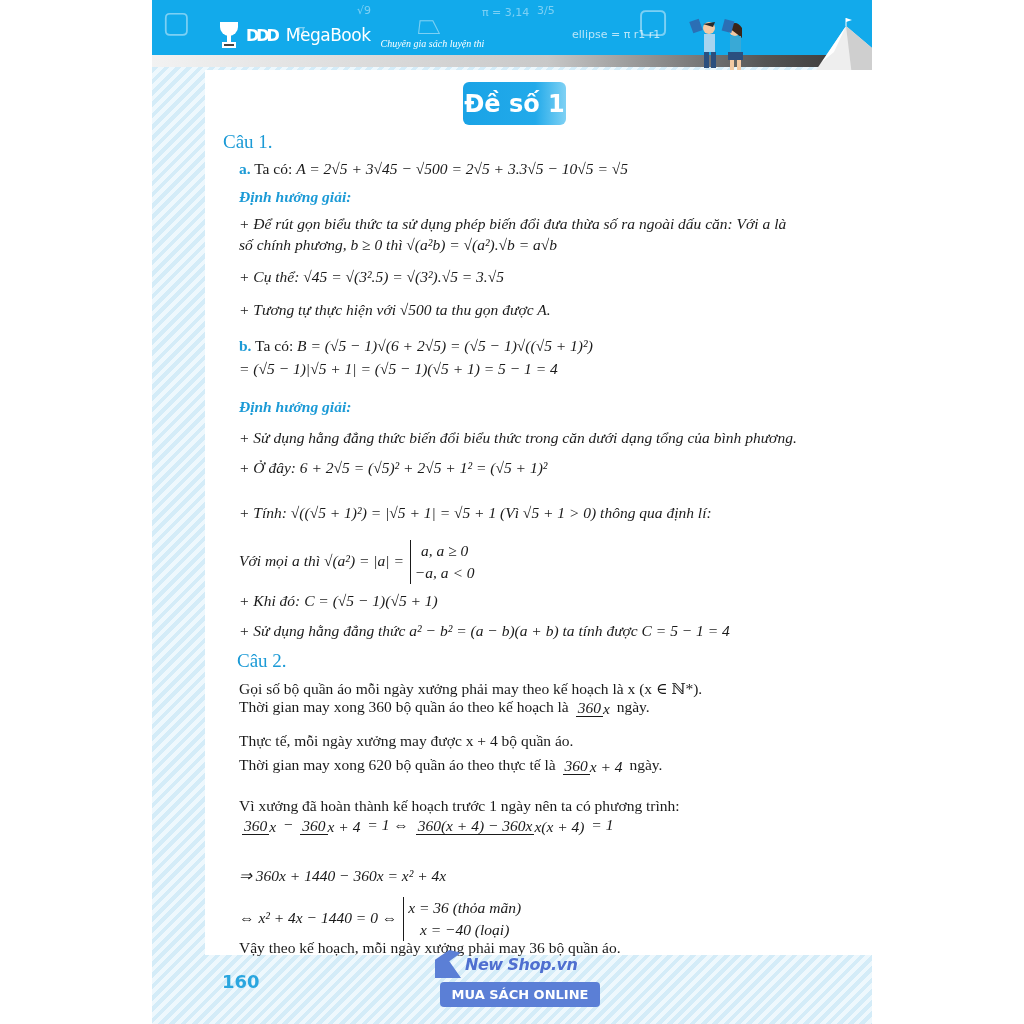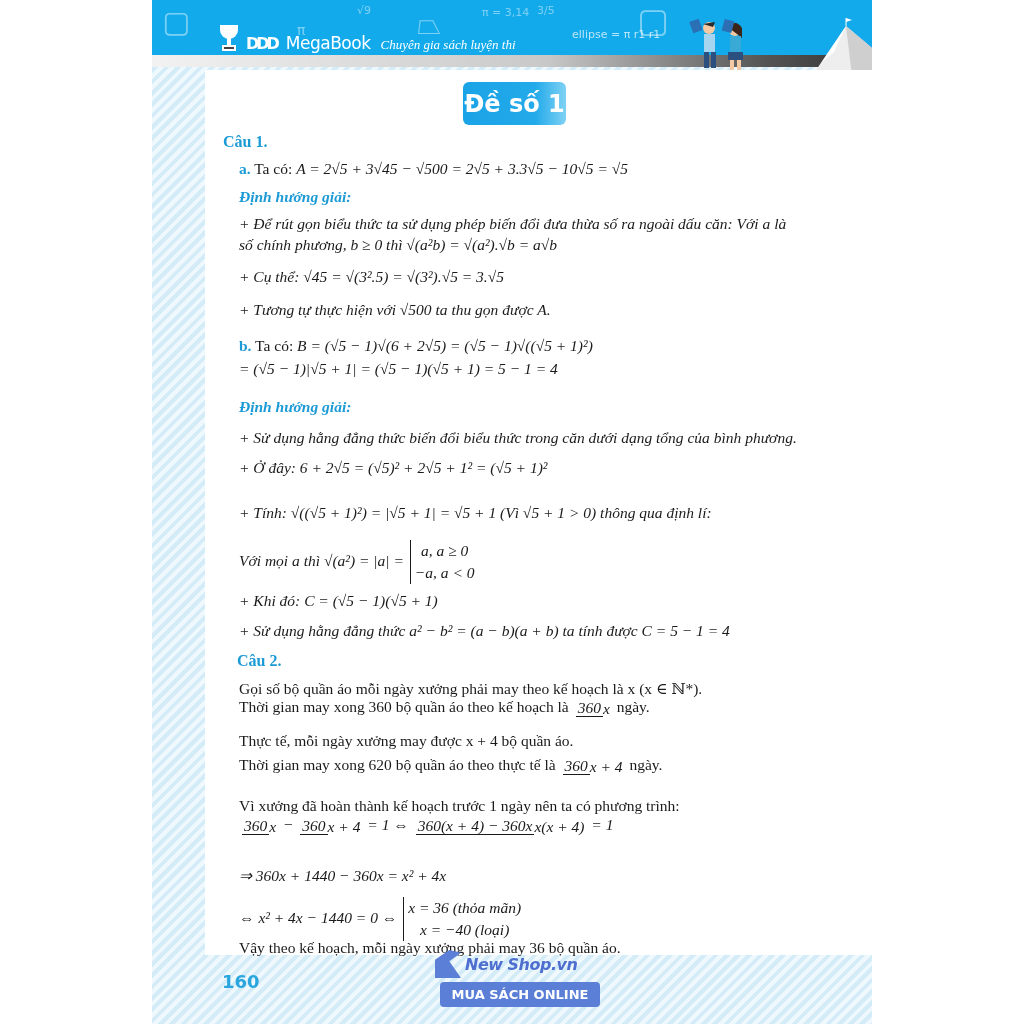--- a/index.html
+++ b/index.html
@@ -12,43 +12,43 @@
   }
   .banner {
     position: absolute; left: 0; top: 0; width: 720px; height: 55px;
     background: #12aaeb; overflow: hidden;
   }
   .banner .doodle { position: absolute; color: rgba(255,255,255,0.45); font-family: "DejaVu Sans", sans-serif; font-size: 11px; }
   .banner-bar {
     position: absolute; left: 0; top: 55px; width: 720px; height: 12px;
     background: linear-gradient(90deg, #f2f2f2 0%, #c8c8c8 55%, #555 85%, #333 100%);
   }
-  .brand { position: absolute; left: 66px; top: 20px; display: flex; align-items: flex-end; gap: 6px; color: #fff; }
+  .brand { position: absolute; left: 66px; top: 20px; display: flex; align-items: center; gap: 6px; color: #fff; }
   .trophy { width: 22px; height: 30px; position: relative; }
   .trophy .cup { position: absolute; left: 2px; top: 2px; width: 18px; height: 14px; background: #fff; border-radius: 0 0 9px 9px; }
   .trophy .stem { position: absolute; left: 9px; top: 15px; width: 4px; height: 7px; background: #fff; }
   .trophy .base { position: absolute; left: 4px; top: 22px; width: 14px; height: 6px; background: #444; border: 2px solid #fff; }
   .brand-mark { font-family: "DejaVu Sans", sans-serif; font-weight: bold; font-size: 16px; letter-spacing: -3px; margin-right: 3px; }
   .brand-name { font-family: "DejaVu Sans", sans-serif; font-size: 17px; letter-spacing: -0.5px; }
-  .brand-tag { font-family: "Liberation Serif", serif; font-style: italic; font-size: 13px; margin-left: 4px; margin-top: 17px; }
+  .brand-tag { font-family: "Liberation Serif", serif; font-style: italic; font-size: 10px; margin-left: 4px; margin-top: 17px; }
 
   .students { position: absolute; left: 535px; top: 14px; width: 70px; height: 66px; }
   .mountain { position: absolute; right: 0; top: 18px; width: 60px; height: 58px; }
 
   .content {
     position: absolute; left: 53px; top: 70px; width: 667px; height: 885px; background: #ffffff;
   }
   .title-badge {
     position: absolute; left: 258px; top: 12px; width: 103px; height: 43px;
     background: linear-gradient(90deg, #1aa3e6 0%, #22aaea 70%, #7fd1f4 100%);
     border-radius: 6px; color: #fff; font-family: "DejaVu Sans", sans-serif; font-weight: bold;
     font-size: 24px; display: flex; align-items: center; justify-content: center;
   }
   .line { position: absolute; font-size: 15.5px; white-space: nowrap; line-height: 18px; }
-  .q { color: #1b9ad6; font-weight: bold; font-size: 16px; }
+  .q { color: #1b9ad6; font-weight: normal; font-size: 19px; }
   .label { color: #1b9ad6; font-weight: bold; }
   .hint { color: #1b9ad6; font-weight: bold; font-style: italic; font-size: 15.5px; }
   .it { font-style: italic; }
   .math { font-family: "Liberation Serif", serif; }
   .frac { display: inline-flex; align-items: center; vertical-align: middle; margin: 0 3px; line-height: 17px; }
   .frac .num { border-bottom: 1px solid #1a1a1a; padding: 0 2px; }
   .brace { display: inline-flex; flex-direction: column; vertical-align: middle; border-left: 1.5px solid #1a1a1a; padding-left: 4px; line-height: 22px; margin-left: 2px; text-align: center; }
 
   .footer-num { position: absolute; left: 70px; top: 971px; color: #2aa6df; font-family: "DejaVu Sans", sans-serif; font-size: 18px; font-weight: bold; }
   .newshop { position: absolute; left: 283px; top: 950px; display: flex; align-items: center; gap: 4px; }

